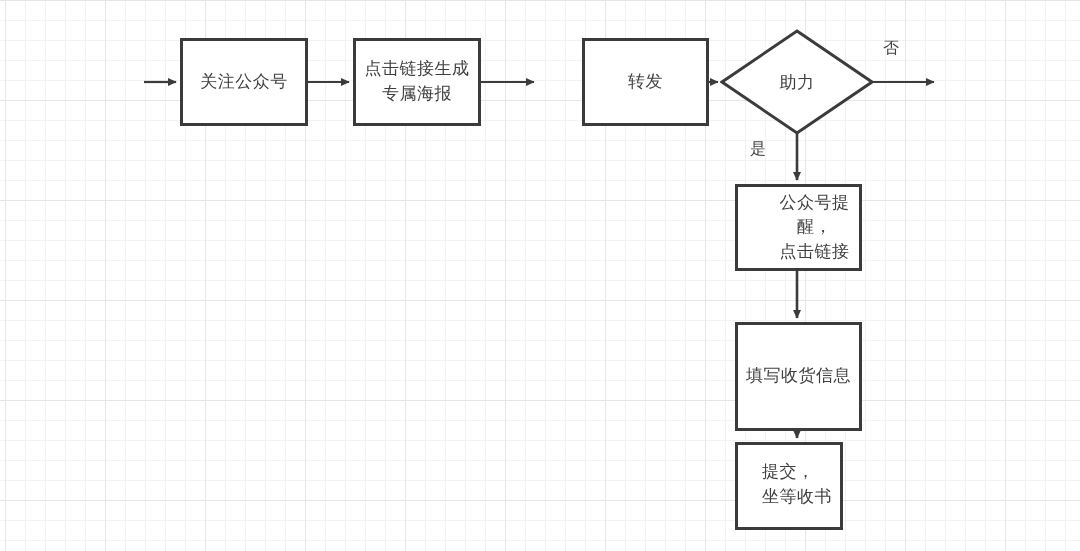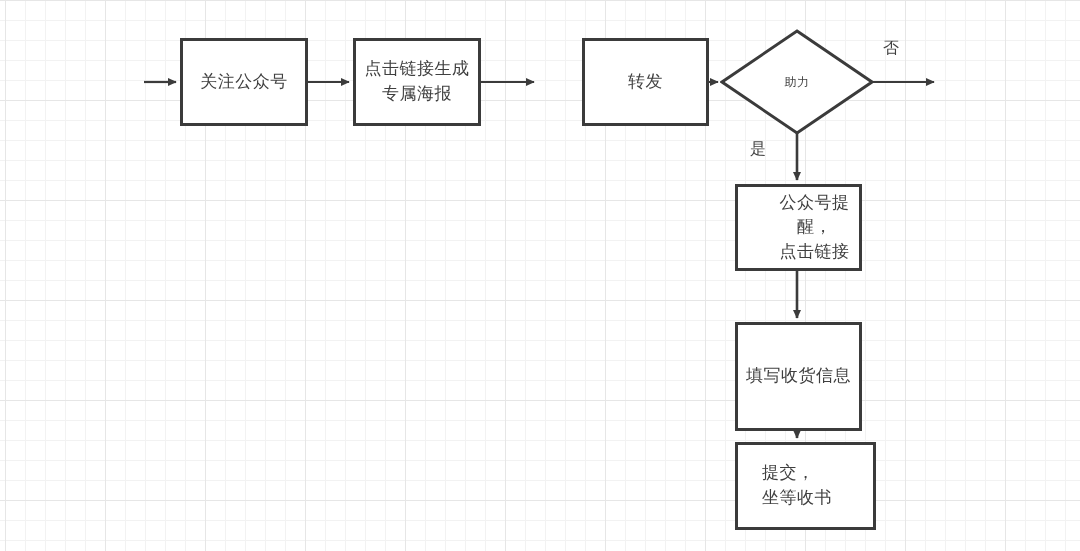--- a/index.html
+++ b/index.html
@@ -59,21 +59,21 @@
   .diamond-label {
     position: absolute;
     left: 0;
     top: 0;
     width: 100%;
     height: 100%;
     display: flex;
     align-items: center;
     justify-content: center;
     color: #3f3f3f;
-    font-size: 12px;
+    font-size: 17px;
     letter-spacing: 0.5px;
   }
   .edge-label {
     position: absolute;
     color: #3f3f3f;
     font-size: 16px;
     letter-spacing: 0.5px;
   }
   #edges {
     position: absolute;
@@ -127,19 +127,19 @@
     </svg>
     <div class="diamond-label">助力</div>
   </div>
 
 
   <div class="node" style="left:735px; top:184px; width:127px; height:87px;padding-left:32px;">公众号提醒，
 点击链接</div>
 
   <div class="node" style="left:735px; top:322px; width:127px; height:109px;">填写收货信息</div>
 
-  <div class="node left-ind" style="left:735px; top:442px; width:141px; height:88px;">提交，
+  <div class="node left-ind" style="left:735px; top:442px; width:108px; height:88px;font-family:Liberation Mono, monospace;">提交，
     坐等收书</div>
 
   <div class="edge-label" style="left:883px; top:38px;">否</div>
   <div class="edge-label" style="left:750px; top:139px;">是</div>
 
 </div>
 
 </body></html>

